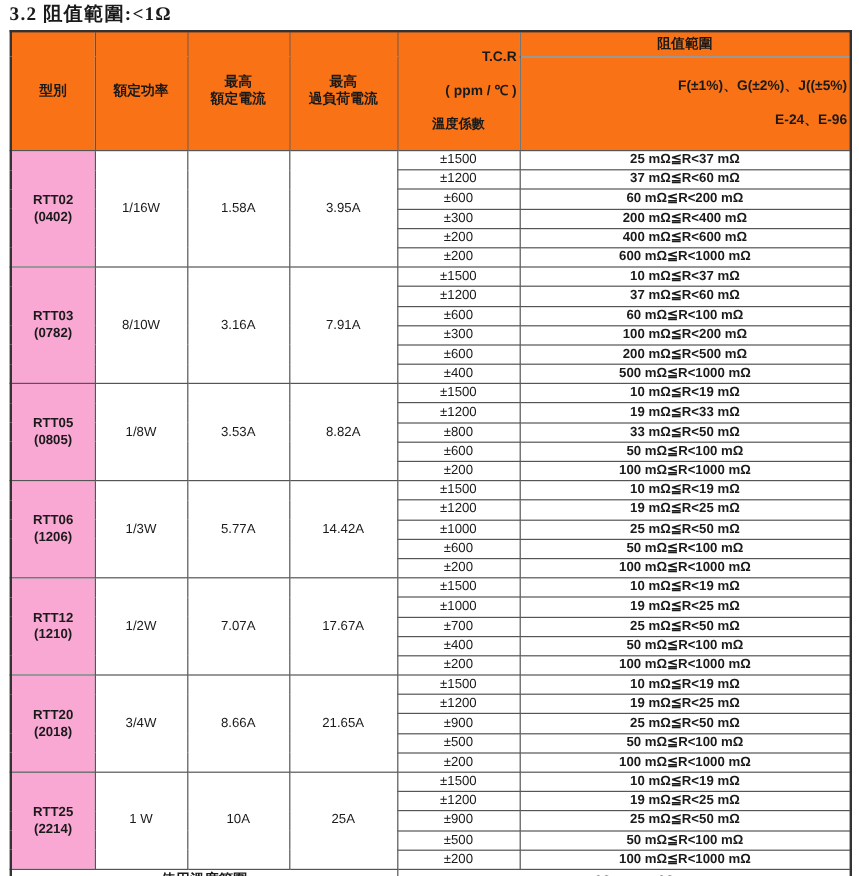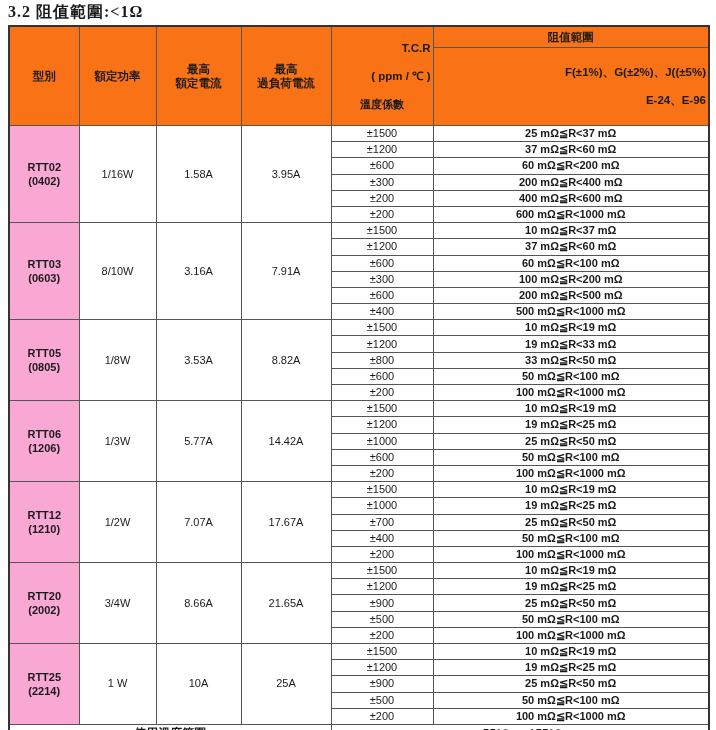--- a/index.html
+++ b/index.html
@@ -152,21 +152,21 @@
         <tr>
           <td class="tcr">±200</td>
           <td class="range">400 mΩ≦R&lt;600 mΩ</td>
         </tr>
         <tr>
           <td class="tcr">±200</td>
           <td class="range">600 mΩ≦R&lt;1000 mΩ</td>
         </tr>
         <tr>
           <td rowspan="6" class="model">RTT03
-(0603)</td>
+(0782)</td>
           <td rowspan="6">8/10W</td>
           <td rowspan="6">3.16A</td>
           <td rowspan="6">7.91A</td>
           <td class="tcr">±1500</td>
           <td class="range">10 mΩ≦R&lt;37 mΩ</td>
         </tr>
         <tr>
           <td class="tcr">±1200</td>
           <td class="range">37 mΩ≦R&lt;60 mΩ</td>
         </tr>
@@ -256,21 +256,21 @@
         <tr>
           <td class="tcr">±400</td>
           <td class="range">50 mΩ≦R&lt;100 mΩ</td>
         </tr>
         <tr>
           <td class="tcr">±200</td>
           <td class="range">100 mΩ≦R&lt;1000 mΩ</td>
         </tr>
         <tr>
           <td rowspan="5" class="model">RTT20
-(2002)</td>
+(2018)</td>
           <td rowspan="5">3/4W</td>
           <td rowspan="5">8.66A</td>
           <td rowspan="5">21.65A</td>
           <td class="tcr">±1500</td>
           <td class="range">10 mΩ≦R&lt;19 mΩ</td>
         </tr>
         <tr>
           <td class="tcr">±1200</td>
           <td class="range">19 mΩ≦R&lt;25 mΩ</td>
         </tr>

